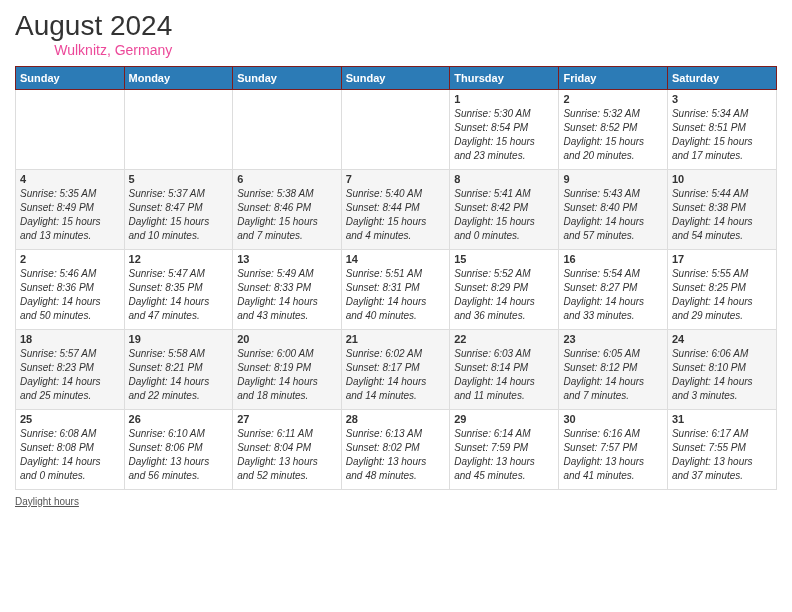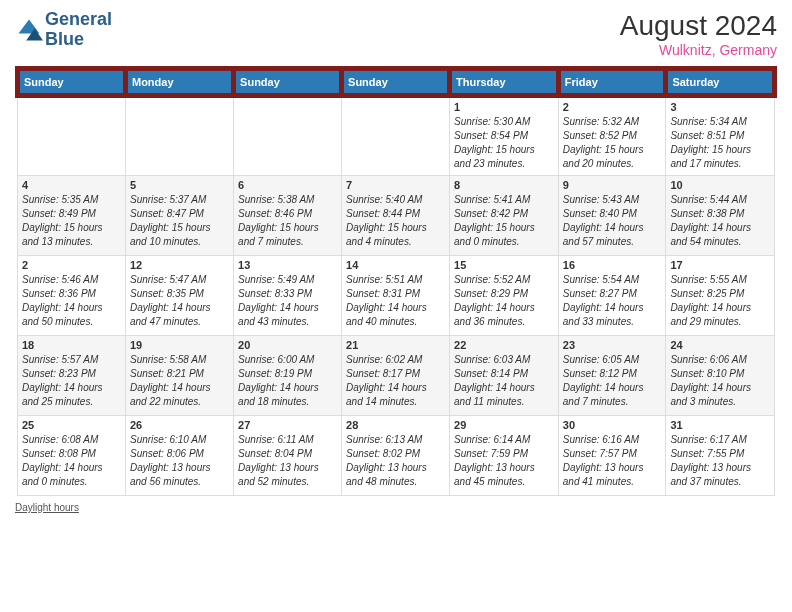--- a/index.html
+++ b/index.html
@@ -53,21 +53,21 @@
       border-collapse: collapse;
       font-size: 10px;
     }
     .calendar th {
       background-color: #2c7bb6;
       color: #fff;
       padding: 5px 4px;
       text-align: left;
       font-size: 11px;
       font-weight: bold;
-      border: 5px solid #7f1d1d;
+      border: 1px solid #7f1d1d;
     }
     .calendar td {
       border: 1px solid #ddd;
       vertical-align: top;
       padding: 3px 4px;
       width: 113px;
       height: 80px;
     }
     .calendar tr:nth-child(even) td {
       background-color: #f5f5f5;
@@ -98,30 +98,20 @@
       font-size: 10px;
       color: #555;
       text-decoration: underline;
     }
   </style>
 </head>
 <body>
 
 <div class="page">
   <div class="header">
-    <div class="logo">
-      <svg class="logo-icon" viewBox="0 0 40 40">
-        <polygon points="20,5 35,25 5,25" fill="#2c7bb6"></polygon>
-        <polygon points="28,18 40,35 16,35" fill="#1a5276"></polygon>
-      </svg>
-      <div class="logo-text">
-        <div>General</div>
-        <div>Blue</div>
-      </div>
-    </div>
     <div class="title-block">
       <div class="month-year">August 2024</div>
       <div class="location">Wulknitz, Germany</div>
     </div>
   </div>
 
   <table class="calendar">
     <thead>
       <tr>
       <th>Sunday</th>

